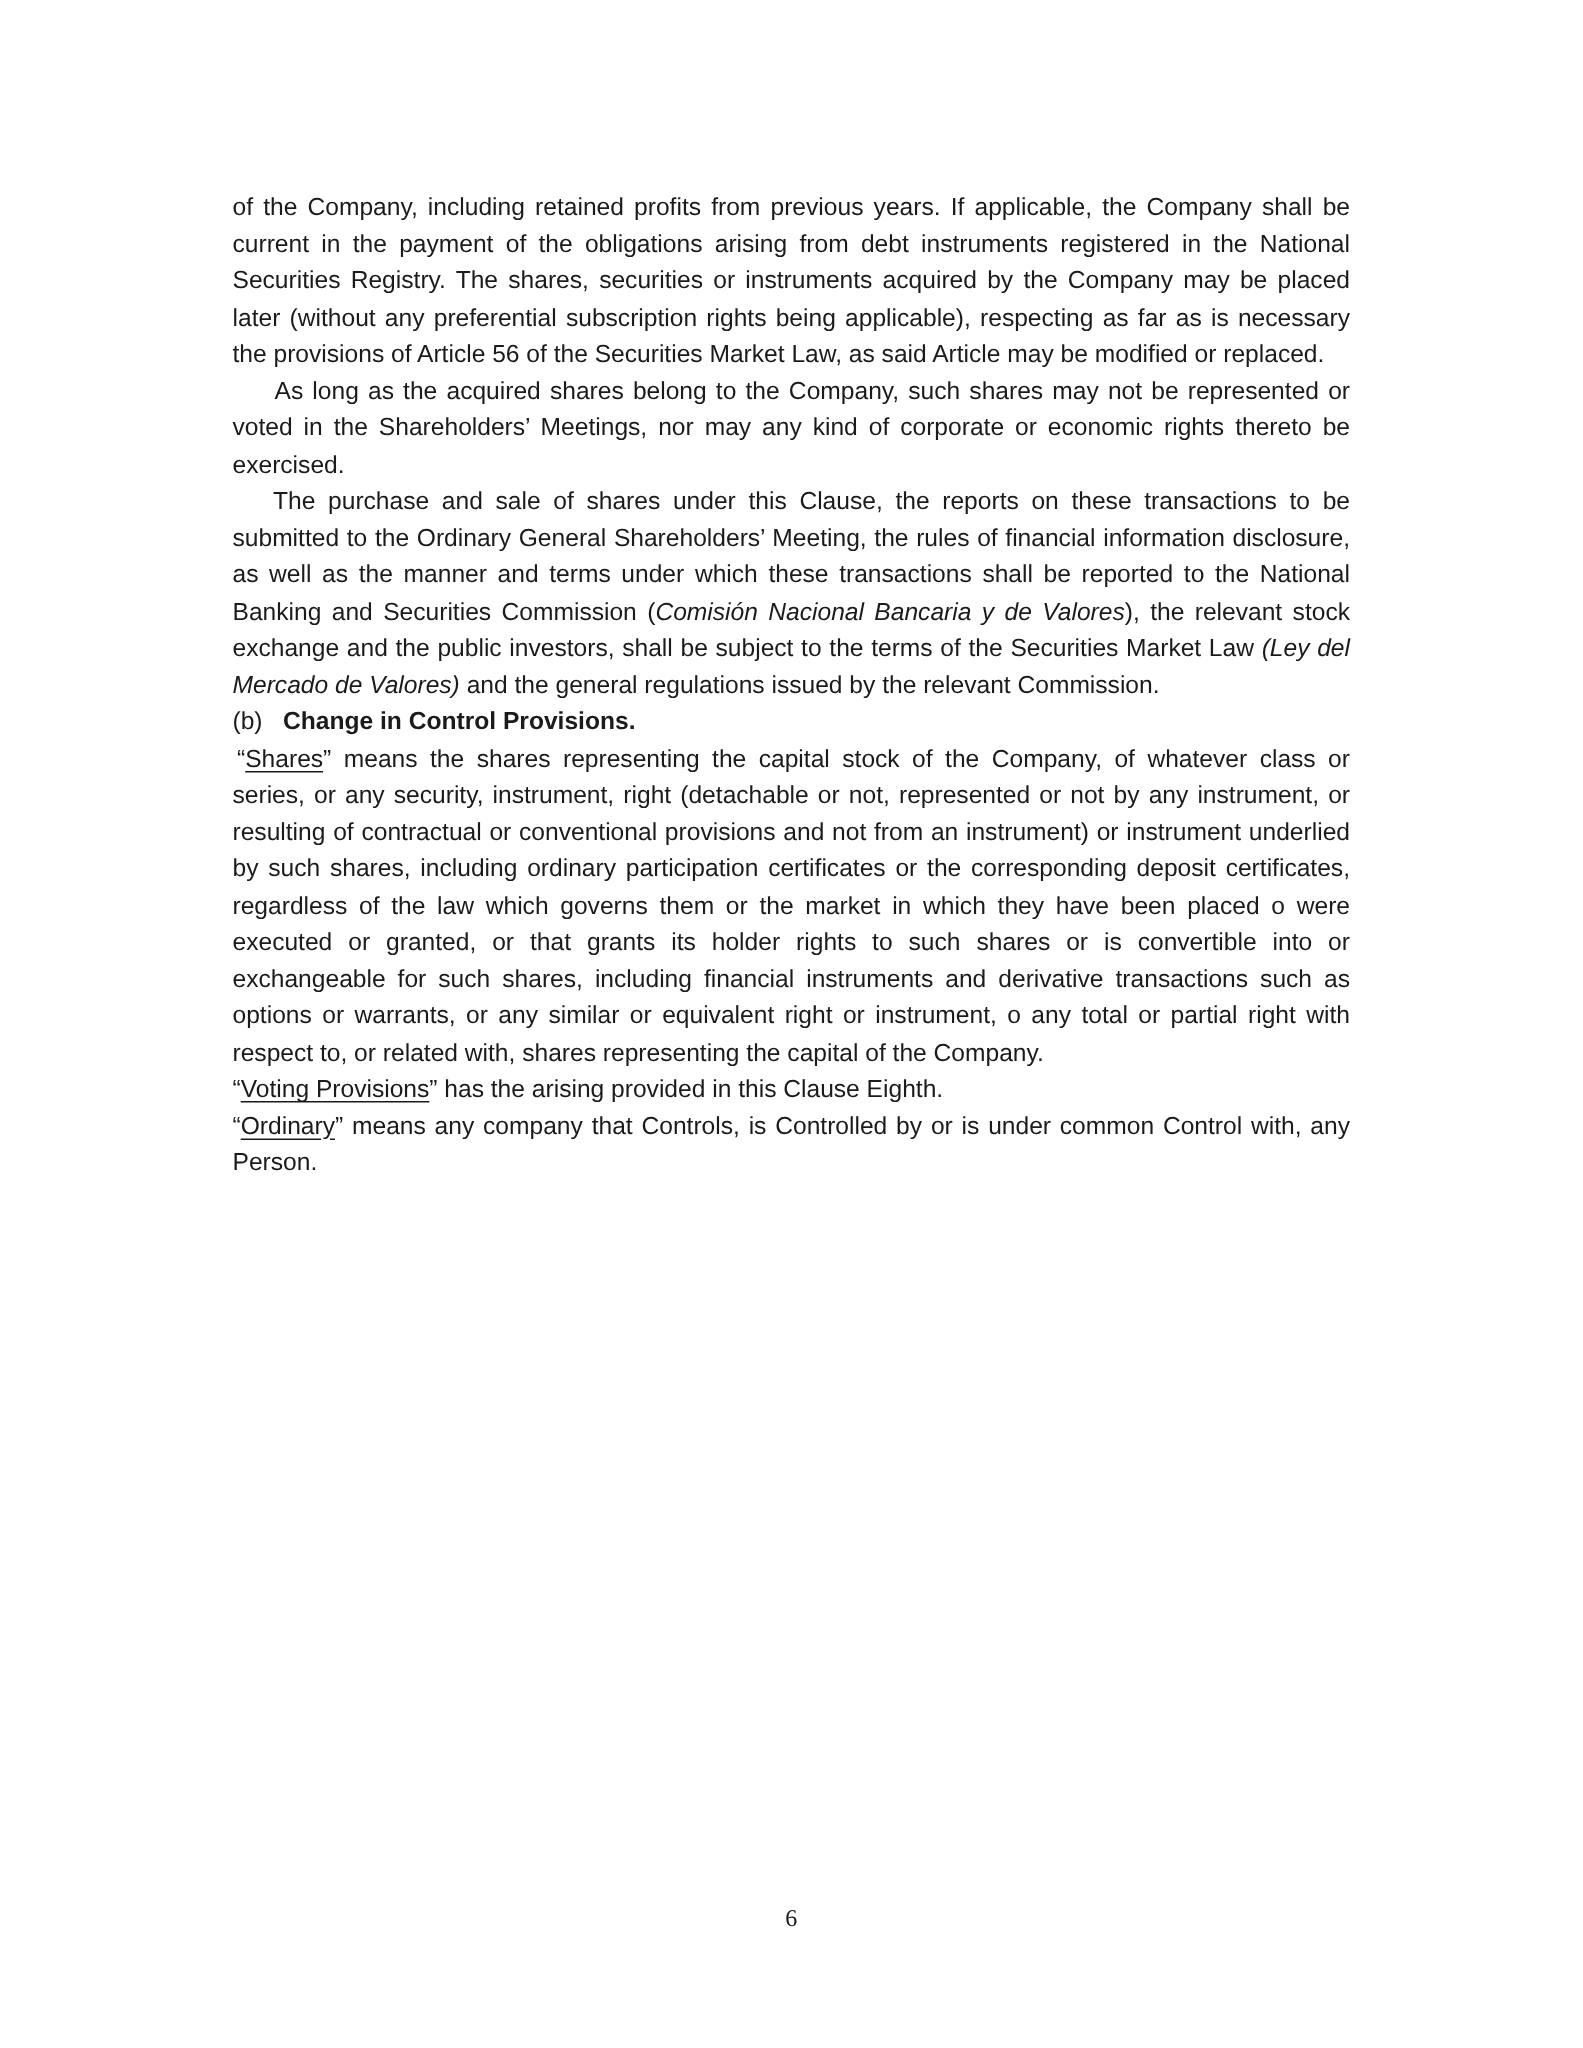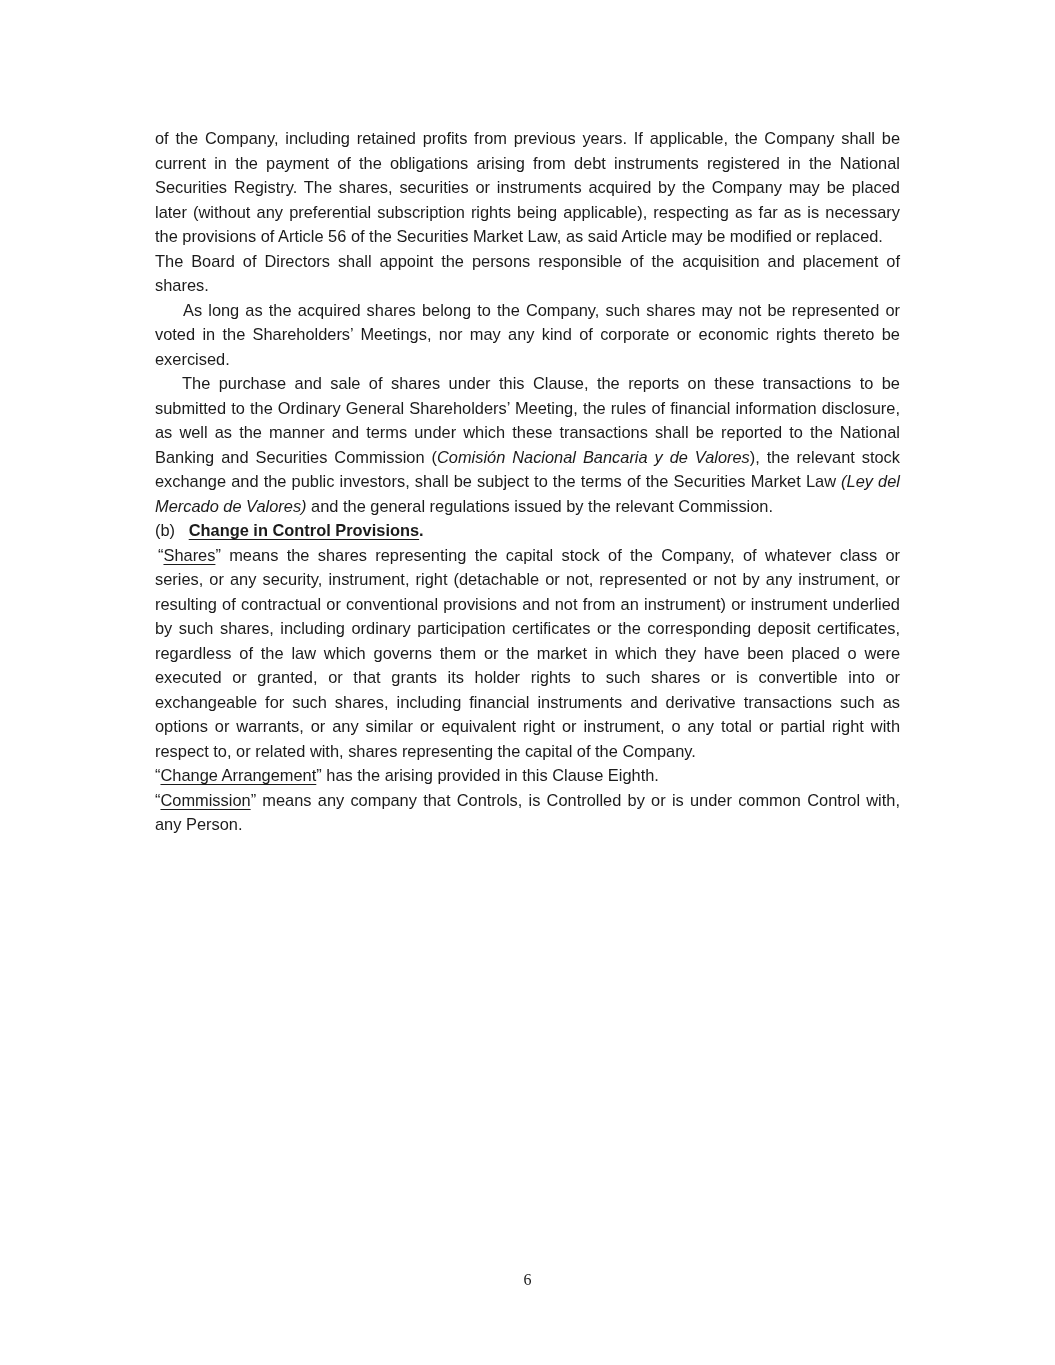--- a/index.html
+++ b/index.html
@@ -31,39 +31,38 @@
   .defined-terms { margin-top: 23px; text-align: left; }
   .first-indent-lg { text-indent: 63px; margin-top: 24px; }
   .block-indent  { margin-left: 63px; margin-top: 21px; }
   .gap-2lines    { margin-top: 42px; }
   .gap-2lines-b  { margin-top: 46px; }
   .def-shares    { text-indent: 3px; }
   
   .run.i  { font-style: italic; }
   .run.u  { text-decoration: underline; text-underline-offset: 3px; }
   .run.b  { font-weight: bold; }
-  .run.bu { font-weight: bold; text-decoration: underline; text-underline-offset: 3px; }
+  .run.bu { font-weight: bold; text-underline-offset: 3px; }
   .page-number {
     position: absolute;
     left: 0; right: 0;
     top: 1268px;
     text-align: center;
     font-family: "Liberation Serif", "DejaVu Serif", serif;
     font-size: 16px;
     color: #1b1b1b;
   }
 </style>
 </head>
 <body>
 
 <div class="page">
   <div class="body-block">
     <p class="indent-cont"><span class="run ">of the Company, including retained profits from previous years. If applicable, the Company shall be current in the payment of the obligations arising from debt instruments registered in the National Securities Registry. The shares, securities or instruments acquired by the Company may be placed later (without any preferential subscription rights being applicable), respecting as far as is necessary the provisions of Article 56 of the Securities Market Law, as said Article may be modified or replaced.</span></p>
-    <p class="indent-board"><span class="run ">The Board of Directors shall appoint the persons responsible of the acquisition and placement of shares.</span></p>
     <p class="first-indent"><span class="run ">As long as the acquired shares belong to the Company, such shares may not be represented or voted in the Shareholders’ Meetings, nor may any kind of corporate or economic rights thereto be exercised.</span></p>
     <p class="first-indent-2"><span class="run ">The purchase and sale of shares under this Clause, the reports on these transactions to be submitted to the Ordinary General Shareholders’ Meeting, the rules of financial information disclosure, as well as the manner and terms under which these transactions shall be reported  to the National Banking and Securities Commission (</span><span class="run i">Comisión Nacional Bancaria y de Valores</span><span class="run ">), the relevant stock exchange and the public investors, shall be subject to the terms of the Securities Market Law </span><span class="run i">(Ley del Mercado de Valores)</span><span class="run "> and the general regulations issued by the relevant Commission.</span></p>
     <p class="heading-b"><span class="run ">(b)&nbsp;&nbsp;&nbsp;</span><span class="run bu">Change in Control Provisions</span><span class="run b">.</span></p>
     <p class="block-indent def-shares"><span class="run ">“</span><span class="run u">Shares</span><span class="run ">” means the shares representing the capital stock of the Company, of whatever class or series, or any security, instrument, right (detachable or not, represented or not by any instrument, or resulting of contractual or conventional provisions and not from an instrument) or instrument underlied by such shares, including ordinary participation certificates or the corresponding deposit certificates, regardless of the law which governs them or the market in which they have been placed o were executed or granted, or that grants its holder rights to such shares or is convertible into or exchangeable for such shares, including financial instruments and derivative transactions such as options or warrants, or any similar or equivalent right or instrument, o any total or partial right with respect to, or related with, shares representing the capital of the Company.</span></p>
-    <p class="block-indent gap-2lines"><span class="run ">“</span><span class="run u">Change Arrangement</span><span class="run ">” has the arising provided in this Clause Eighth.</span></p>
-    <p class="block-indent gap-2lines-b"><span class="run ">“</span><span class="run u">Commission</span><span class="run ">” means any company that Controls, is Controlled by or is under common Control with, any Person.</span></p>
+    <p class="block-indent gap-2lines"><span class="run ">“</span><span class="run u">Voting Provisions</span><span class="run ">” has the arising provided in this Clause Eighth.</span></p>
+    <p class="block-indent gap-2lines-b"><span class="run ">“</span><span class="run u">Ordinary</span><span class="run ">” means any company that Controls, is Controlled by or is under common Control with, any Person.</span></p>
   </div>
   <div class="page-number">6</div>
 </div>
 
 </body></html>

